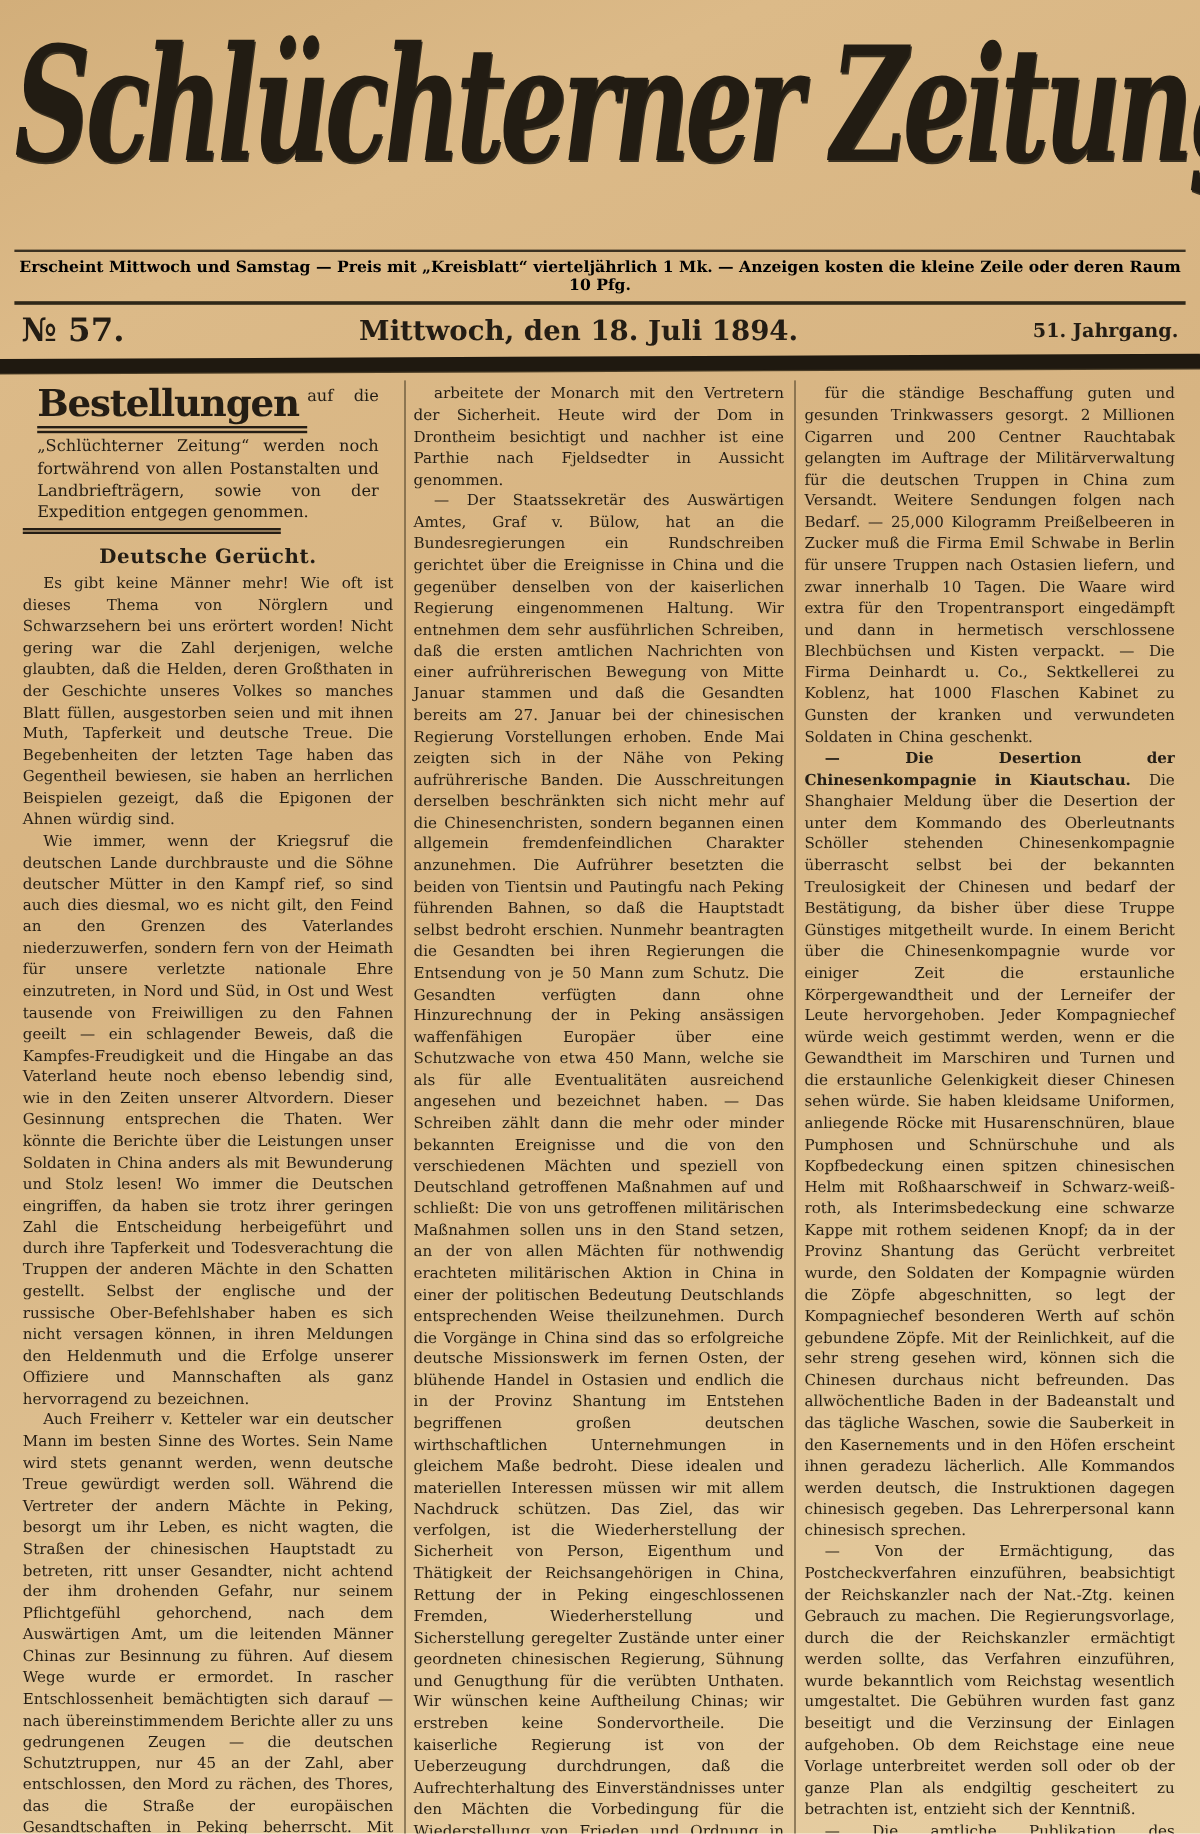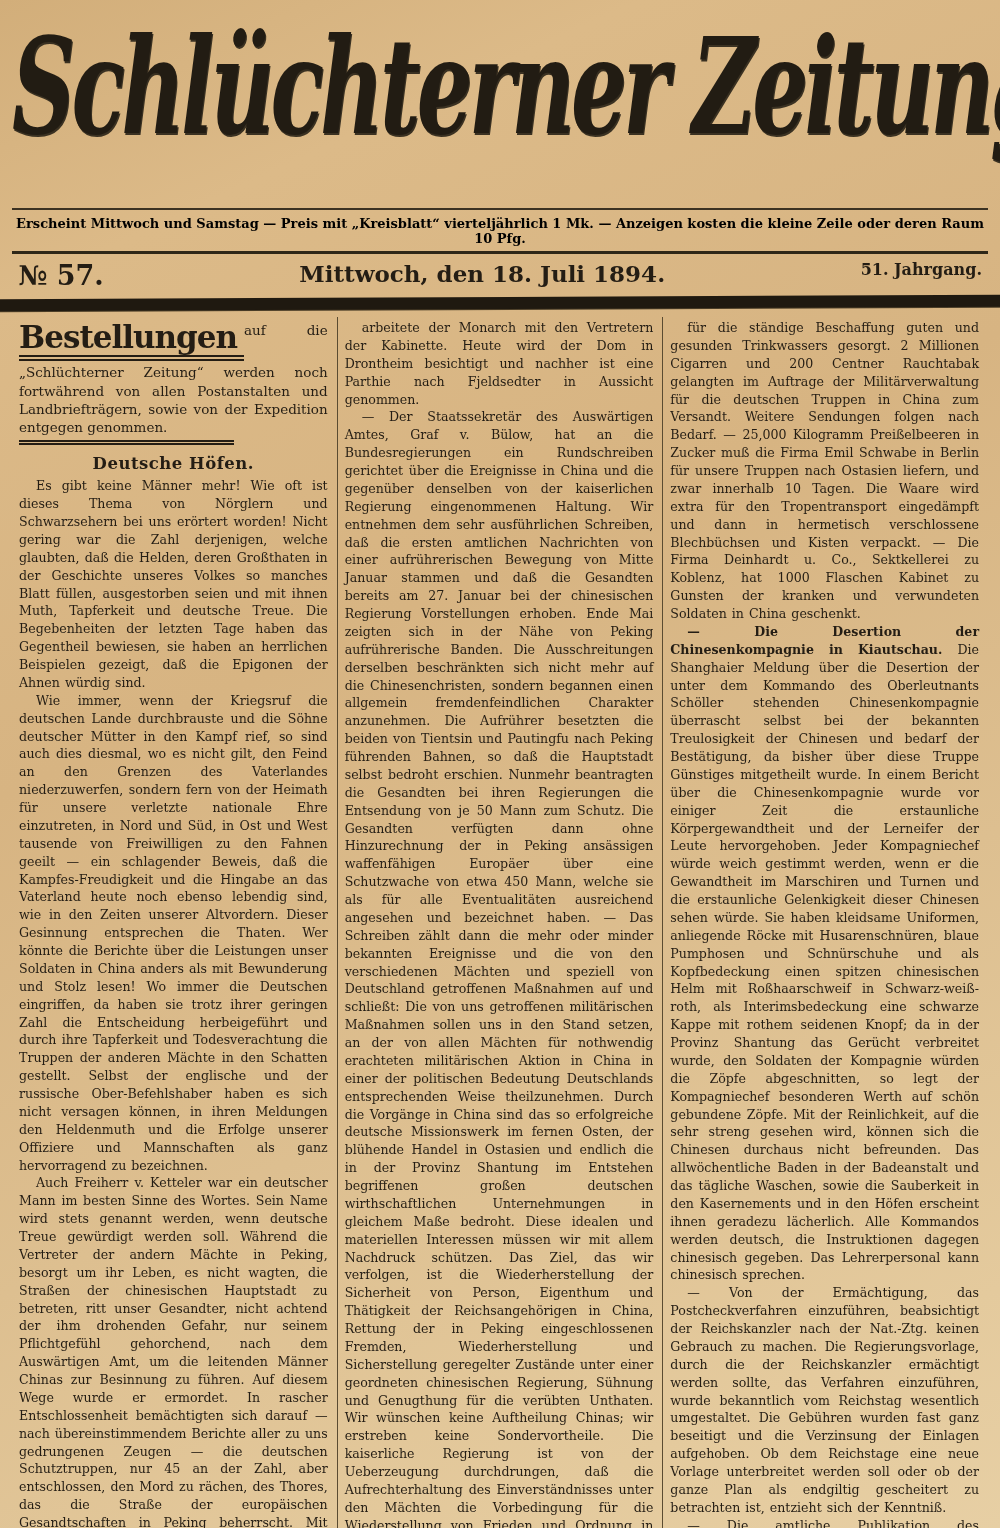--- a/index.html
+++ b/index.html
@@ -18,21 +18,21 @@
     transform:scaleY(1.5);transform-origin:50% 18%;
     color:#221c13;text-shadow:1px 1px 0 #3a3122;
   }
   .rule-thin{border:0;border-top:2px solid #3c3222;margin:0;}
   .masthead-sub{
     text-align:center;font-size:13px;font-weight:bold;color:#000000;
     padding:6px 0 5px;
   }
   .rule-med{border:0;border-top:3px solid #2e2718;margin:0;}
   .dateline{
-    display:flex;align-items:flex-start;justify-content:space-between;
+    display:flex;align-items:center;justify-content:space-between;
     padding:6px 6px 4px;
   }
   .issue-no{font-size:27px;font-weight:bold;}
   .date-center{font-size:23px;font-weight:bold;}
   .volume{font-size:16px;font-weight:bold;}
   .bar-heavy{
     height:12px;background:#1f1910;margin:2px -12px 0;
     transform:rotate(-0.25deg);box-shadow:0 1px 0 #4a3d27;
   }
   
@@ -42,21 +42,21 @@
   .col-heading{
     text-align:center;font-weight:bold;font-size:16.5px;
     margin:9px 0 4px;letter-spacing:0.5px;
   }
   .body-para{
     margin:0;text-align:justify;font-size:12.6px;line-height:1.42;
     text-indent:17px;word-spacing:1px;
   }
   .body-para .lead{font-weight:bold;}
   
-  .notice{margin:2px 0 4px;text-align:justify;font-size:13.5px;line-height:1.35;}
+  .notice{margin:2px 12px 4px;text-align:justify;font-size:13.5px;line-height:1.35;}
   .notice-word{
     float:left;font-size:31px;font-weight:bold;line-height:0.95;
     padding:2px 7px 3px 0;letter-spacing:-1px;
     border-bottom:6px double #241d14;margin-bottom:2px;
   }
   .notice-rule{
     border:0;border-top:5px double #241d14;width:215px;margin:3px 0 8px;
   }
 </style>
 </head>
@@ -77,27 +77,27 @@
     <span class="date-center">Mittwoch, den 18. Juli 1894.</span>
     <span class="volume">51. Jahrgang.</span>
   </div>
 
   <div class="bar-heavy"></div>
 
   <div class="cols">
     <div class="col">
         <p class="notice"><span class="notice-word">Bestellungen</span> auf die „Schlüchterner Zeitung“ werden noch fortwährend von allen Postanstalten und Landbriefträgern, sowie von der Expedition entgegen genommen.</p>
         <hr class="notice-rule">
-        <div class="col-heading">Deutsche Höfen.</div>
+        <div class="col-heading">Deutsche Gerücht.</div>
         <p class="body-para">Es gibt keine Männer mehr! Wie oft ist dieses Thema von Nörglern und Schwarzsehern bei uns erörtert worden! Nicht gering war die Zahl derjenigen, welche glaubten, daß die Helden, deren Großthaten in der Geschichte unseres Volkes so manches Blatt füllen, ausgestorben seien und mit ihnen Muth, Tapferkeit und deutsche Treue. Die Begebenheiten der letzten Tage haben das Gegentheil bewiesen, sie haben an herrlichen Beispielen gezeigt, daß die Epigonen der Ahnen würdig sind.</p>
         <p class="body-para">Wie immer, wenn der Kriegsruf die deutschen Lande durchbrauste und die Söhne deutscher Mütter in den Kampf rief, so sind auch dies diesmal, wo es nicht gilt, den Feind an den Grenzen des Vaterlandes niederzuwerfen, sondern fern von der Heimath für unsere verletzte nationale Ehre einzutreten, in Nord und Süd, in Ost und West tausende von Freiwilligen zu den Fahnen geeilt — ein schlagender Beweis, daß die Kampfes-Freudigkeit und die Hingabe an das Vaterland heute noch ebenso lebendig sind, wie in den Zeiten unserer Altvordern. Dieser Gesinnung entsprechen die Thaten. Wer könnte die Berichte über die Leistungen unser Soldaten in China anders als mit Bewunderung und Stolz lesen! Wo immer die Deutschen eingriffen, da haben sie trotz ihrer geringen Zahl die Entscheidung herbeigeführt und durch ihre Tapferkeit und Todesverachtung die Truppen der anderen Mächte in den Schatten gestellt. Selbst der englische und der russische Ober-Befehlshaber haben es sich nicht versagen können, in ihren Meldungen den Heldenmuth und die Erfolge unserer Offiziere und Mannschaften als ganz hervorragend zu bezeichnen.</p>
         <p class="body-para">Auch Freiherr v. Ketteler war ein deutscher Mann im besten Sinne des Wortes. Sein Name wird stets genannt werden, wenn deutsche Treue gewürdigt werden soll. Während die Vertreter der andern Mächte in Peking, besorgt um ihr Leben, es nicht wagten, die Straßen der chinesischen Hauptstadt zu betreten, ritt unser Gesandter, nicht achtend der ihm drohenden Gefahr, nur seinem Pflichtgefühl gehorchend, nach dem Auswärtigen Amt, um die leitenden Männer Chinas zur Besinnung zu führen. Auf diesem Wege wurde er ermordet. In rascher Entschlossenheit bemächtigten sich darauf — nach übereinstimmendem Berichte aller zu uns gedrungenen Zeugen — die deutschen Schutztruppen, nur 45 an der Zahl, aber entschlossen, den Mord zu rächen, des Thores, das die Straße der europäischen Gesandtschaften in Peking beherrscht. Mit eroberten Kanonen fegten sie die Straße rein und hielten treue Wacht durch Tag und Nacht — wie lange, wissen wir nicht. Aber das Bild steigt uns vor der Seele auf, wie vor mehr als anderthalb tausend Jahren die Burgunden am Hofe Etzels in bitterer Todesnoth den letzten Kampf in Ehren ausfochten mit den sich immer erneuernden Schaaren der Hunnen. „Wie sie die Todten aus dem Saale warfen,“ „wie die Königin den Saal verbrennen ließ,“ wie sie erschlagen wurden Einer nach dem Andern, doch keiner ungesühnt, bis es dann schließlich hieß: „Da war der Helden-Herrlichkeit hingelegt im Tode.“ — Es wird in Peking kaum anders gewesen sein wie damals.</p>
       </div>
     <div class="col">
-        <p class="body-para">arbeitete der Monarch mit den Vertretern der Kabinette. Heute wird der Dom in Drontheim besichtigt und nachher ist eine Parthie nach Fjeldsedter in Aussicht genommen.</p>
+        <p class="body-para">arbeitete der Monarch mit den Vertretern der Sicherheit. Heute wird der Dom in Drontheim besichtigt und nachher ist eine Parthie nach Fjeldsedter in Aussicht genommen.</p>
         <p class="body-para">— Der Staatssekretär des Auswärtigen Amtes, Graf v. Bülow, hat an die Bundesregierungen ein Rundschreiben gerichtet über die Ereignisse in China und die gegenüber denselben von der kaiserlichen Regierung eingenommenen Haltung. Wir entnehmen dem sehr ausführlichen Schreiben, daß die ersten amtlichen Nachrichten von einer aufrührerischen Bewegung von Mitte Januar stammen und daß die Gesandten bereits am 27. Januar bei der chinesischen Regierung Vorstellungen erhoben. Ende Mai zeigten sich in der Nähe von Peking aufrührerische Banden. Die Ausschreitungen derselben beschränkten sich nicht mehr auf die Chinesenchristen, sondern begannen einen allgemein fremdenfeindlichen Charakter anzunehmen. Die Aufrührer besetzten die beiden von Tientsin und Pautingfu nach Peking führenden Bahnen, so daß die Hauptstadt selbst bedroht erschien. Nunmehr beantragten die Gesandten bei ihren Regierungen die Entsendung von je 50 Mann zum Schutz. Die Gesandten verfügten dann ohne Hinzurechnung der in Peking ansässigen waffenfähigen Europäer über eine Schutzwache von etwa 450 Mann, welche sie als für alle Eventualitäten ausreichend angesehen und bezeichnet haben. — Das Schreiben zählt dann die mehr oder minder bekannten Ereignisse und die von den verschiedenen Mächten und speziell von Deutschland getroffenen Maßnahmen auf und schließt: Die von uns getroffenen militärischen Maßnahmen sollen uns in den Stand setzen, an der von allen Mächten für nothwendig erachteten militärischen Aktion in China in einer der politischen Bedeutung Deutschlands entsprechenden Weise theilzunehmen. Durch die Vorgänge in China sind das so erfolgreiche deutsche Missionswerk im fernen Osten, der blühende Handel in Ostasien und endlich die in der Provinz Shantung im Entstehen begriffenen großen deutschen wirthschaftlichen Unternehmungen in gleichem Maße bedroht. Diese idealen und materiellen Interessen müssen wir mit allem Nachdruck schützen. Das Ziel, das wir verfolgen, ist die Wiederherstellung der Sicherheit von Person, Eigenthum und Thätigkeit der Reichsangehörigen in China, Rettung der in Peking eingeschlossenen Fremden, Wiederherstellung und Sicherstellung geregelter Zustände unter einer geordneten chinesischen Regierung, Sühnung und Genugthung für die verübten Unthaten. Wir wünschen keine Auftheilung Chinas; wir erstreben keine Sondervortheile. Die kaiserliche Regierung ist von der Ueberzeugung durchdrungen, daß die Aufrechterhaltung des Einverständnisses unter den Mächten die Vorbedingung für die Wiederstellung von Frieden und Ordnung in China ist und wird ihrerseits in ihrer Politik diesem Gesichtspunkte auch ferner an erster Stelle Rechnung tragen.</p>
       </div>
     <div class="col">
         <p class="body-para">für die ständige Beschaffung guten und gesunden Trinkwassers gesorgt. 2 Millionen Cigarren und 200 Centner Rauchtabak gelangten im Auftrage der Militärverwaltung für die deutschen Truppen in China zum Versandt. Weitere Sendungen folgen nach Bedarf. — 25,000 Kilogramm Preißelbeeren in Zucker muß die Firma Emil Schwabe in Berlin für unsere Truppen nach Ostasien liefern, und zwar innerhalb 10 Tagen. Die Waare wird extra für den Tropentransport eingedämpft und dann in hermetisch verschlossene Blechbüchsen und Kisten verpackt. — Die Firma Deinhardt u. Co., Sektkellerei zu Koblenz, hat 1000 Flaschen Kabinet zu Gunsten der kranken und verwundeten Soldaten in China geschenkt.</p>
         <p class="body-para"><span class="lead">— Die Desertion der Chinesenkompagnie in Kiautschau. </span>Die Shanghaier Meldung über die Desertion der unter dem Kommando des Oberleutnants Schöller stehenden Chinesenkompagnie überrascht selbst bei der bekannten Treulosigkeit der Chinesen und bedarf der Bestätigung, da bisher über diese Truppe Günstiges mitgetheilt wurde. In einem Bericht über die Chinesenkompagnie wurde vor einiger Zeit die erstaunliche Körpergewandtheit und der Lerneifer der Leute hervorgehoben. Jeder Kompagniechef würde weich gestimmt werden, wenn er die Gewandtheit im Marschiren und Turnen und die erstaunliche Gelenkigkeit dieser Chinesen sehen würde. Sie haben kleidsame Uniformen, anliegende Röcke mit Husarenschnüren, blaue Pumphosen und Schnürschuhe und als Kopfbedeckung einen spitzen chinesischen Helm mit Roßhaarschweif in Schwarz-weiß-roth, als Interimsbedeckung eine schwarze Kappe mit rothem seidenen Knopf; da in der Provinz Shantung das Gerücht verbreitet wurde, den Soldaten der Kompagnie würden die Zöpfe abgeschnitten, so legt der Kompagniechef besonderen Werth auf schön gebundene Zöpfe. Mit der Reinlichkeit, auf die sehr streng gesehen wird, können sich die Chinesen durchaus nicht befreunden. Das allwöchentliche Baden in der Badeanstalt und das tägliche Waschen, sowie die Sauberkeit in den Kasernements und in den Höfen erscheint ihnen geradezu lächerlich. Alle Kommandos werden deutsch, die Instruktionen dagegen chinesisch gegeben. Das Lehrerpersonal kann chinesisch sprechen.</p>
         <p class="body-para">— Von der Ermächtigung, das Postcheckverfahren einzuführen, beabsichtigt der Reichskanzler nach der Nat.-Ztg. keinen Gebrauch zu machen. Die Regierungsvorlage, durch die der Reichskanzler ermächtigt werden sollte, das Verfahren einzuführen, wurde bekanntlich vom Reichstag wesentlich umgestaltet. Die Gebühren wurden fast ganz beseitigt und die Verzinsung der Einlagen aufgehoben. Ob dem Reichstage eine neue Vorlage unterbreitet werden soll oder ob der ganze Plan als endgiltig gescheitert zu betrachten ist, entzieht sich der Kenntniß.</p>
         <p class="body-para">— Die amtliche Publikation des hochwichtigen Fleischbeschaugesetzes ist nunmehr erfolgt. Diejenigen Vorschriften des Gesetzes, die sich auf die Herstellung der zur Durchführung der Schlachtvieh- und Fleischbeschau erforderlichen Einrichtungen beziehen, sind mit dem Tage der Verkündung des Gesetzes in Kraft getreten. Im Uebrigen wird der Zeitpunkt, mit dem das Gesetz ganz oder theilweise in Kraft tritt, durch kaiserliche Verordnung mit Zustimmung des Bundesraths bestimmt. Betreffs der Ausführungsbestimmungen darüber werden sich noch mancherlei Schwierigkeiten ergeben. Ursprünglich war das erst später in das Gesetz hineingebrachte Einfuhrverbot für Büchsenfleisch und Wurst regierungsseitig nicht beabsichtigt. Nun verlautet, wie die „B. N. N.“ bemerken, daß zur Zeit die Militärverwaltung für die Expedition nach China große Quantitäten Wurst und Büchsenfleisch im Auslande kaufe. Ist die Thatsache richtig, so ist es ebenso die von den Gegnern des Gesetzes dazu gemachte Bemerkung, daß, wenn ausländische Wurst und ausländisches Büchsenfleisch nicht gut genug für den inländischen Verbrauch sind, man doch erst recht den nach China gehenden deutschen Matrosen und Soldaten nicht eine vielleicht gesundheitsgefährliche Nahrung mitgeben solle.</p>
       </div>
   </div>
 

